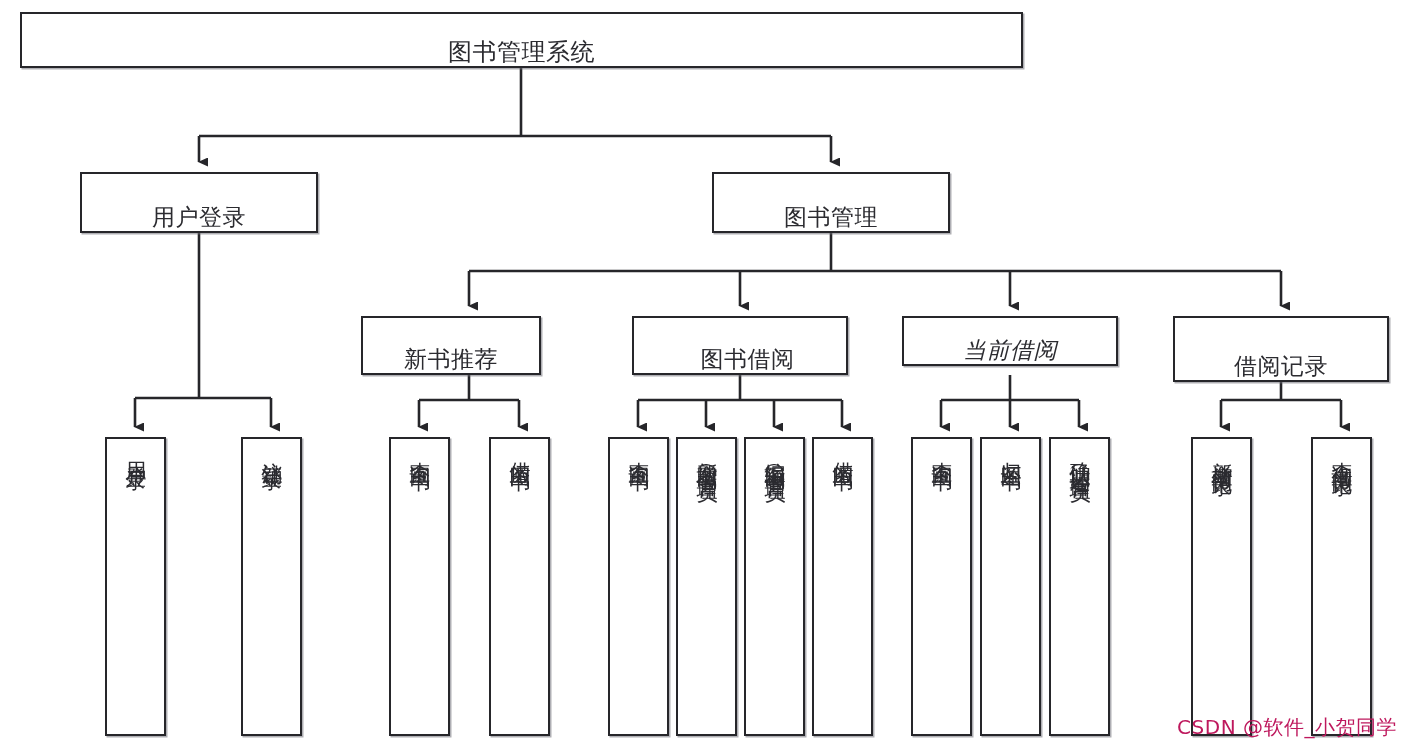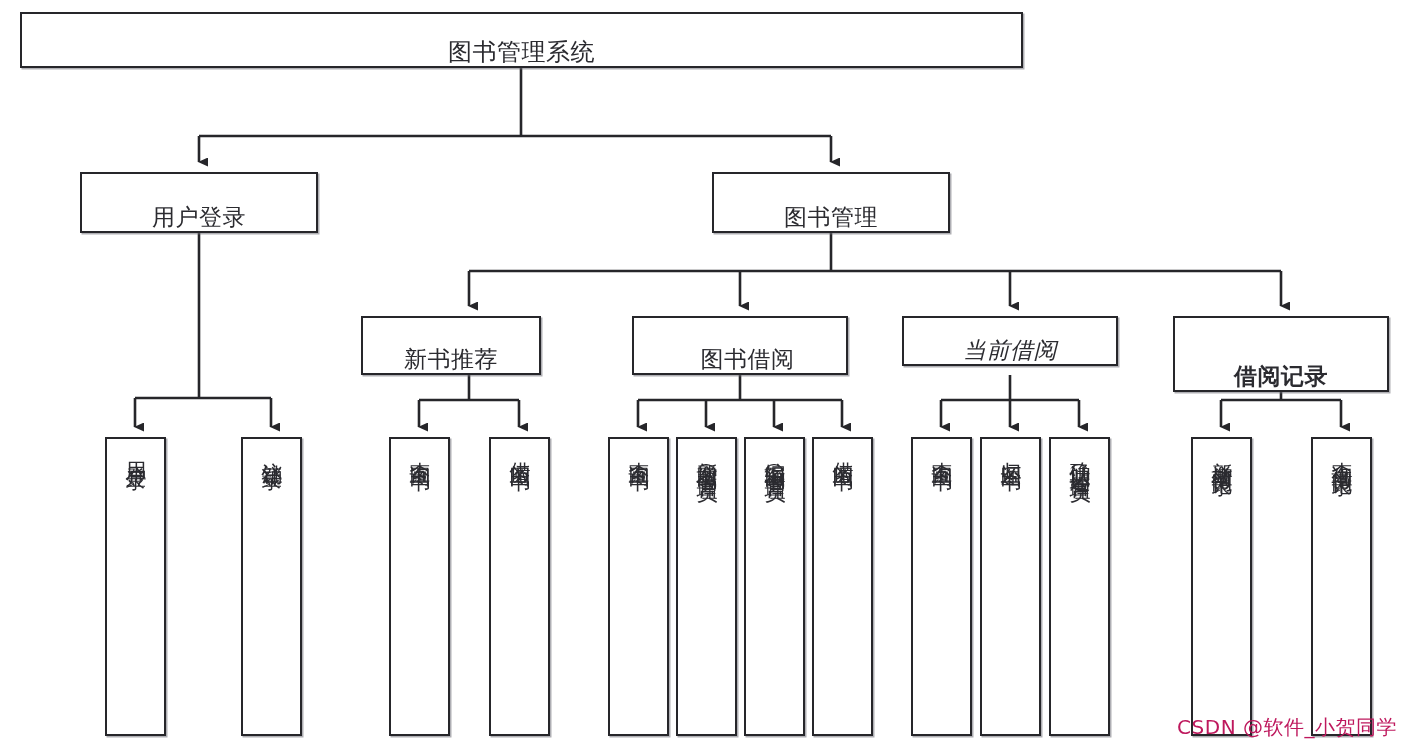--- a/index.html
+++ b/index.html
@@ -145,21 +145,21 @@
   </div>
 
   <div class="node horizontal" style="left:632px; top:316px; width:216px; height:59px;padding-left:15px;">
     <span class="node-label">图书借阅</span>
   </div>
 
   <div class="node horizontal" style="left:902px; top:316px; width:216px; height:50px;font-style:italic;">
     <span class="node-label">当前借阅</span>
   </div>
 
-  <div class="node horizontal" style="left:1173px; top:316px; width:216px; height:76px;font-weight:bold;">
+  <div class="node horizontal" style="left:1173px; top:316px; width:216px; height:66px;">
     <span class="node-label">借阅记录</span>
   </div>
 
   <div class="node vertical" style="left:105px; top:437px; width:61px; height:299px;">
     <span class="node-label">用户登录</span>
   </div>
 
   <div class="node vertical" style="left:241px; top:437px; width:61px; height:299px;">
     <span class="node-label">注销登录</span>
   </div>

